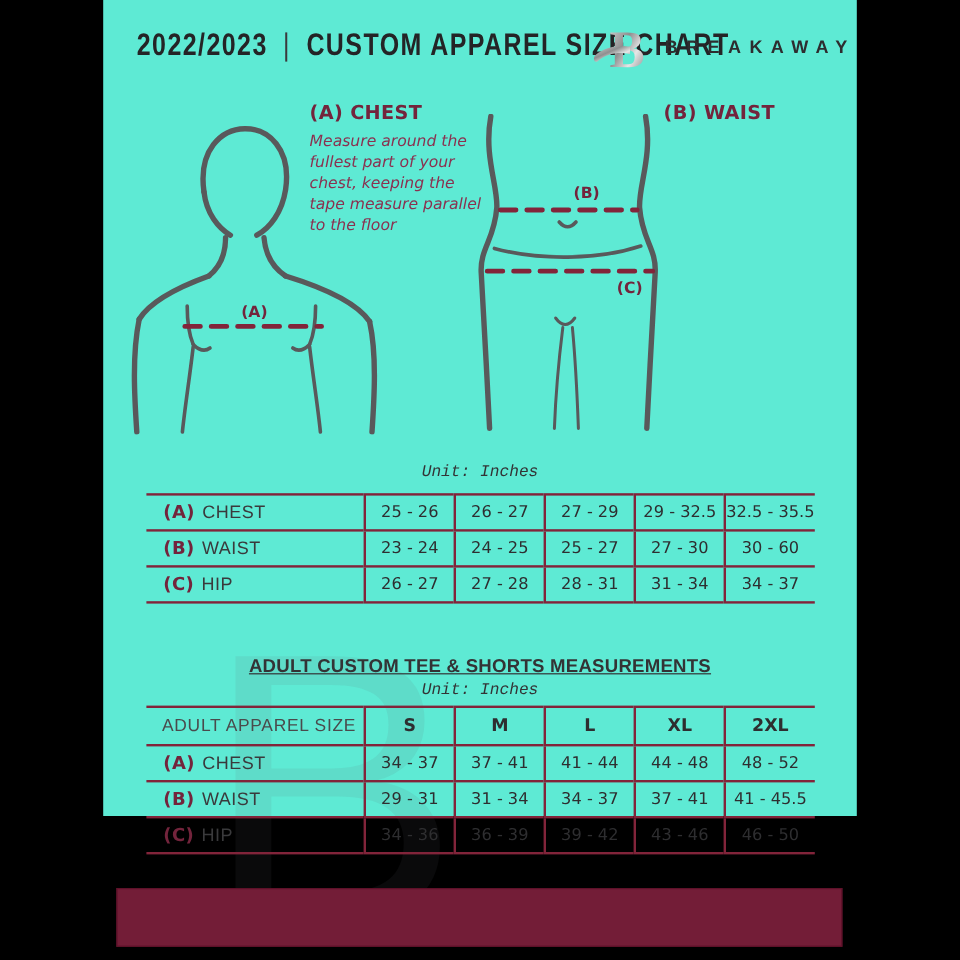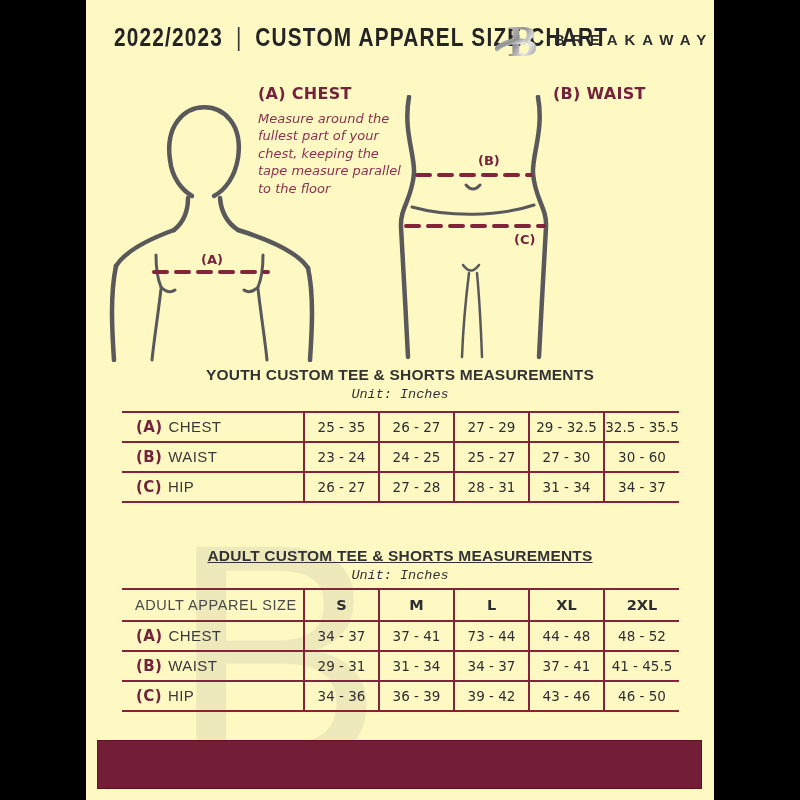--- a/index.html
+++ b/index.html
@@ -1,20 +1,20 @@
 <!DOCTYPE html>
 <html><head>
 <meta charset="utf-8">
 <style>
   html,body{margin:0;padding:0;}
   body{
     width:800px;height:800px;background:#000;position:relative;overflow:hidden;
     font-family:"Liberation Sans",sans-serif;
   }
-  .page{position:absolute;left:86px;top:0;width:628px;height:800px;background:#fef9c3;}
+  .page{position:absolute;left:86px;top:0;width:628px;height:680px;background:#5eead4;}
 
   
   .header-title{
     position:absolute;left:28px;top:22px;display:flex;gap:16px;align-items:baseline;
     transform:scaleX(0.8);transform-origin:left top;white-space:nowrap;
     font-weight:700;font-size:26px;letter-spacing:1.5px;color:#242426;
   }
   .header-title .divider{font-weight:400;color:#3a3a3c;}
   .brand-logo{position:absolute;left:406px;top:15px;}
   .brand-name{
@@ -151,38 +151,37 @@
     <p>Measure around the fullest part of your chest, keeping the tape measure parallel to the floor</p>
   </div>
   <div class="guide-block guide-waist">
     <h3>(B) WAIST</h3>
   </div>
   <div class="guide-block guide-hips">
   </div>
 
   <div class="watermark">B</div>
 
-  <div class="section-title t-youth-title">YOUTH CUSTOM TEE &amp; SHORTS MEASUREMENTS</div>
   <div class="section-unit t-youth-unit">Unit: Inches</div>
 
   <table class="size-table youth">
     <colgroup>
         <col class="c0">
         <col class="cv">
         <col class="cv">
         <col class="cv">
         <col class="cv">
         <col class="cv">
       </colgroup>
     <tbody>
     <tr class="data-row">
       <td class="row-label">
         <span class="pfx">(A)</span><span>CHEST</span>
       </td>
-      <td class="val">25 - 35</td>
+      <td class="val">25 - 26</td>
       <td class="val">26 - 27</td>
       <td class="val">27 - 29</td>
       <td class="val">29 - 32.5</td>
       <td class="val">32.5 - 35.5</td>
     </tr>
     <tr class="data-row">
       <td class="row-label">
         <span class="pfx">(B)</span><span>WAIST</span>
       </td>
       <td class="val">23 - 24</td>
@@ -224,21 +223,21 @@
       <th class="size-col">L</th>
       <th class="size-col">XL</th>
       <th class="size-col">2XL</th>
     </tr>
     <tr class="data-row">
       <td class="row-label">
         <span class="pfx">(A)</span><span>CHEST</span>
       </td>
       <td class="val">34 - 37</td>
       <td class="val">37 - 41</td>
-      <td class="val">73 - 44</td>
+      <td class="val">41 - 44</td>
       <td class="val">44 - 48</td>
       <td class="val">48 - 52</td>
     </tr>
     <tr class="data-row">
       <td class="row-label">
         <span class="pfx">(B)</span><span>WAIST</span>
       </td>
       <td class="val">29 - 31</td>
       <td class="val">31 - 34</td>
       <td class="val">34 - 37</td>

